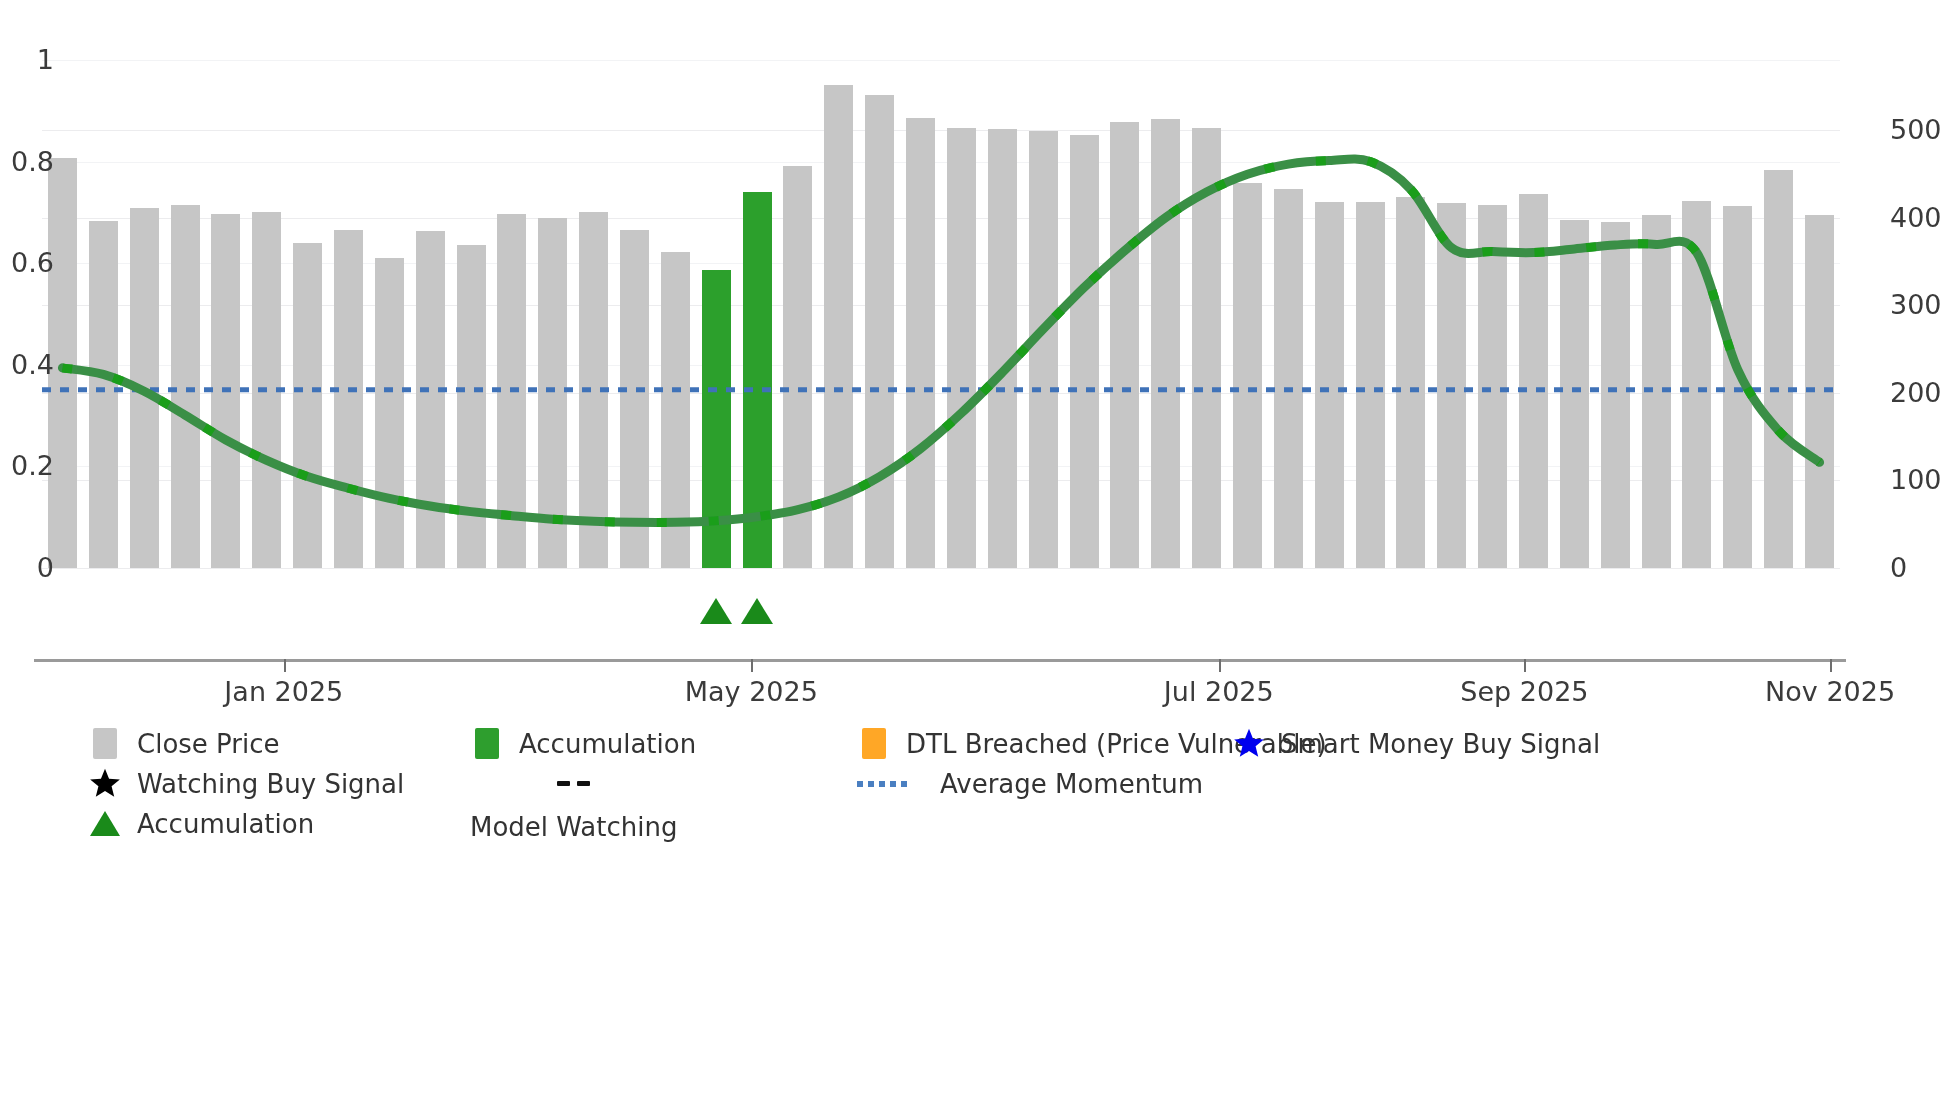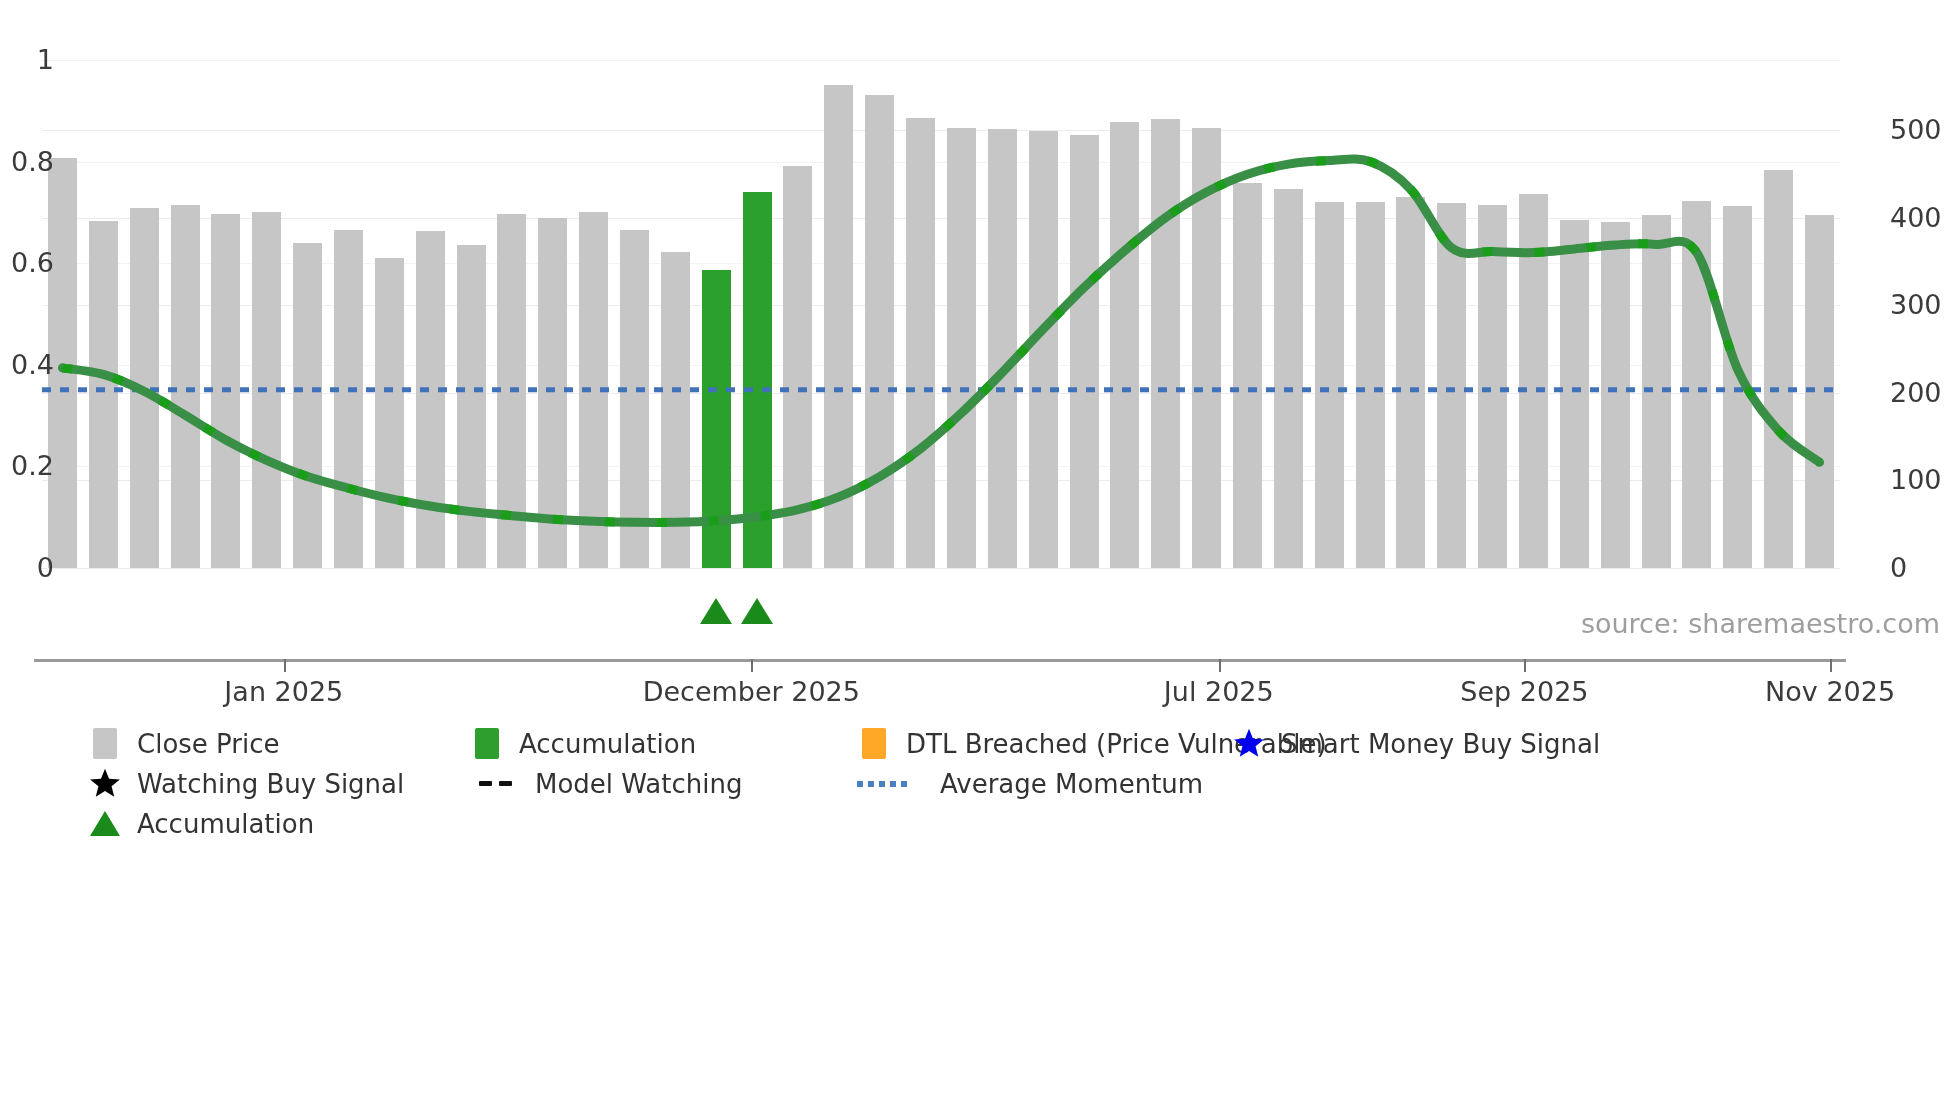--- a/index.html
+++ b/index.html
@@ -153,34 +153,33 @@
         <div class="ytick right" style="top: 143.655px;">400</div>
         <div class="ytick right" style="top: 56.069px;">500</div>
       </div>
   </div>
 
   <div class="axisline"></div>
   <div id="xaxis">
       <div class="tickmark" style="left: 283.831px;"></div>
       <div class="xtick" style="left: 283.831px;">Jan 2025</div>
       <div class="tickmark" style="left: 751.311px;"></div>
-      <div class="xtick" style="left: 751.311px;">December 2025</div>
+      <div class="xtick" style="left: 751.311px;">May 2025</div>
       <div class="tickmark" style="left: 1218.79px;"></div>
       <div class="xtick" style="left: 1218.79px;">Jul 2025</div>
       <div class="tickmark" style="left: 1524.45px;"></div>
       <div class="xtick" style="left: 1524.45px;">Sep 2025</div>
       <div class="tickmark" style="left: 1830.11px;"></div>
       <div class="xtick" style="left: 1830.11px;">Nov 2025</div>
     </div>
   <div id="markers">
       <div class="markerTri" style="left: 700.25px; top: 598px;"></div>
       <div class="markerTri" style="left: 741.114px; top: 598px;"></div>
     </div>
 
-  <div class="source">source: sharemaestro.com</div>
 
   <div class="legend" id="legend">
       <div class="lrow">
         <div class="litem" style="left: 88px;">
           <span class="lsym">
             <span class="sw" style="background: rgb(198, 198, 198);"></span>
           </span>
           <span class="ltext">Close Price</span>
         </div>
         <div class="litem" style="left: 470px;">
@@ -206,21 +205,21 @@
       </div>
       <div class="lrow">
         <div class="litem" style="left: 88px;">
           <span class="lsym">
             <svg width="34" height="33" viewBox="0 0 24 24">
               <path fill="#000000" d="M12 1.2l2.95 7.3 7.85.5-6.02 5.05 1.93 7.65L12 17.5l-6.71 4.2 1.93-7.65L1.2 9l7.85-.5z"></path>
             </svg>
           </span>
           <span class="ltext">Watching Buy Signal</span>
         </div>
-        <div class="litem" style="left: 470px;">
+        <div class="litem" style="left: 470px; flex-direction: column;">
           <span class="lsym" style="width: 50px;">
             <span class="dashline">
               <i style="background: rgb(17, 17, 17);"></i>
               <i style="background: rgb(17, 17, 17);"></i>
             </span>
           </span>
           <span class="ltext">Model Watching</span>
         </div>
         <div class="litem" style="left: 857px; gap: 33px;">
           <span class="lsym" style="width: 50px;">

